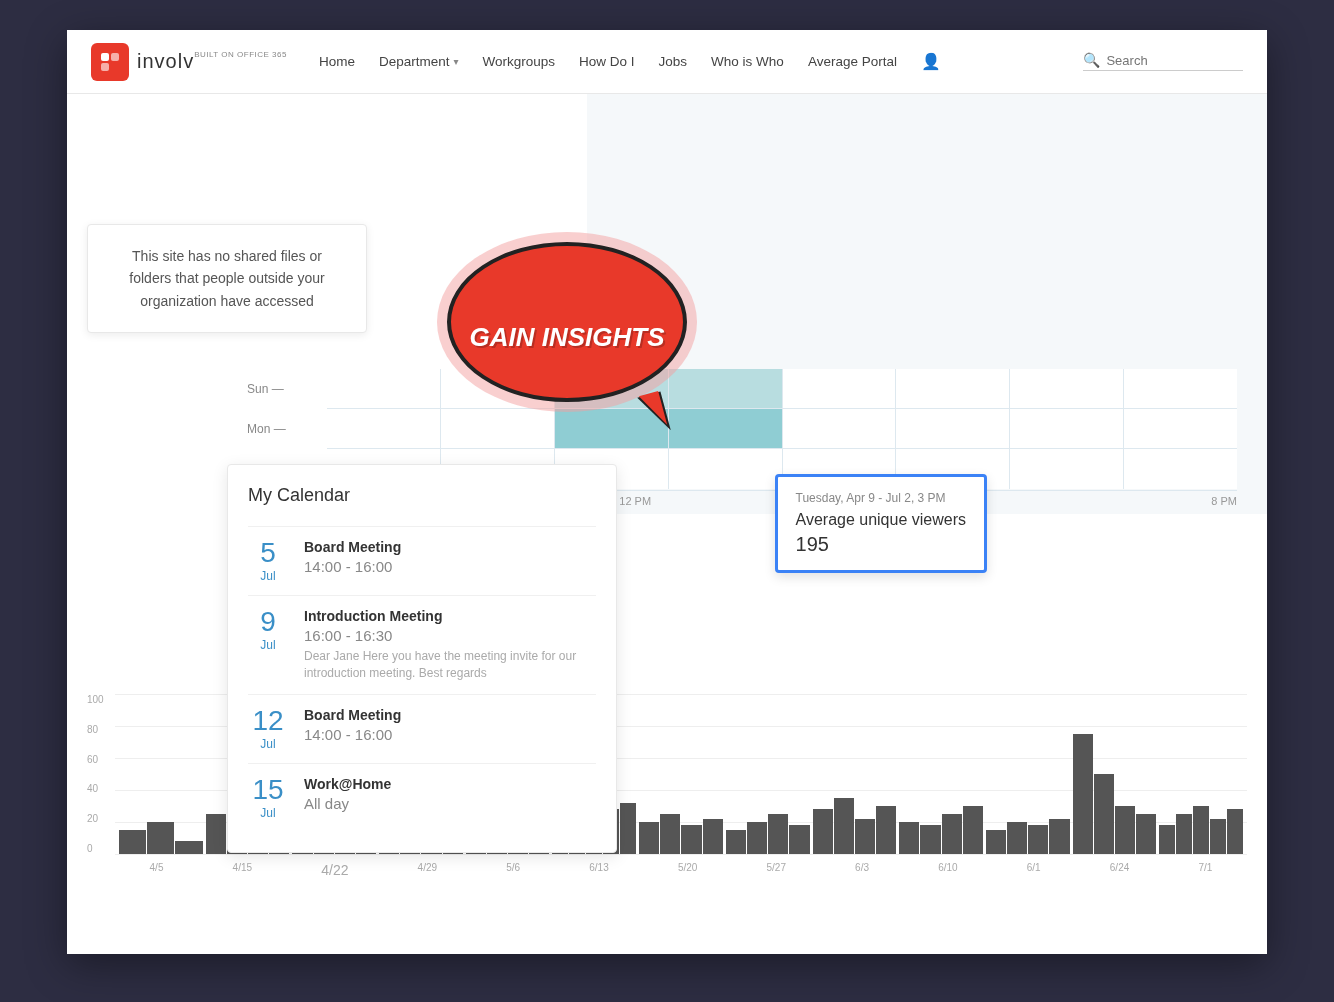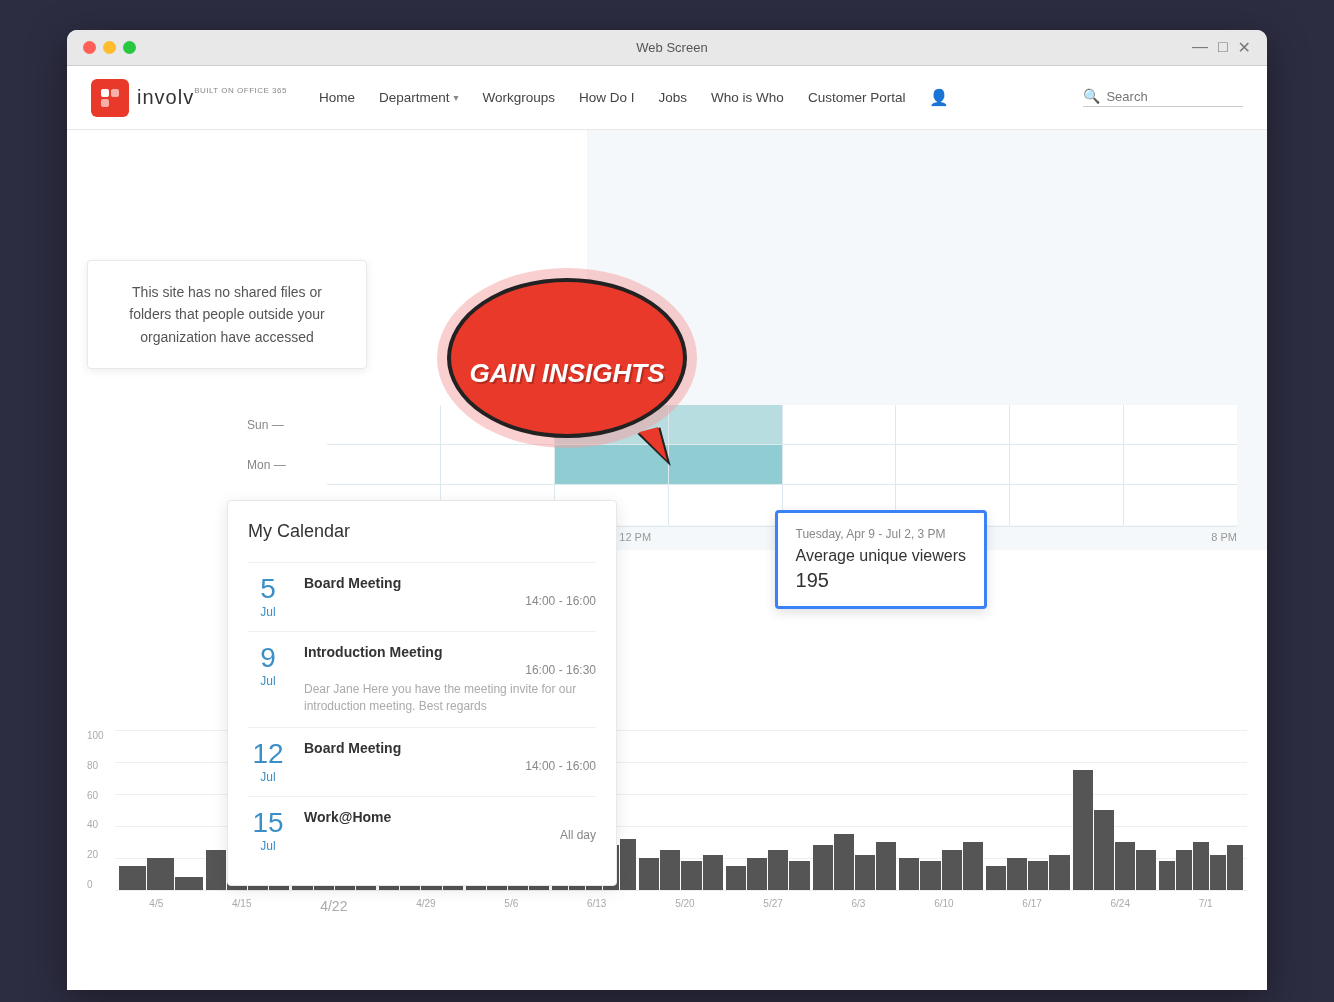--- a/index.html
+++ b/index.html
@@ -326,49 +326,35 @@
     }
 
     .cal-event-title {
       font-size: 14px;
       font-weight: 600;
       color: #333;
       margin-bottom: 3px;
     }
 
     .cal-event-time {
-      font-size: 12px;
+      font-size: 15px;
       color: #888;
       margin-bottom: 4px;
-      text-align: right;
     }
 
     .cal-event-desc {
       font-size: 12px;
       color: #aaa;
       line-height: 1.4;
     }
   </style>
 </head>
 <body>
 
 <div class="browser-chrome">
-  <div class="browser-titlebar">
-    <div class="browser-dots">
-      <div class="dot dot-red"></div>
-      <div class="dot dot-yellow"></div>
-      <div class="dot dot-green"></div>
-    </div>
-    <div class="browser-title">Web Screen</div>
-    <div class="browser-controls">
-      <span>—</span>
-      <span>□</span>
-      <span>✕</span>
-    </div>
-  </div>
 
   <div class="navbar">
     <div class="logo-area">
       <div class="logo-icon">
         <svg width="22" height="22" viewBox="0 0 22 22">
           <rect x="2" y="2" width="8" height="8" rx="2" fill="white"></rect>
           <rect x="12" y="2" width="8" height="8" rx="2" fill="white" opacity="0.6"></rect>
           <rect x="2" y="12" width="8" height="8" rx="2" fill="white" opacity="0.6"></rect>
         </svg>
       </div>
@@ -380,21 +366,21 @@
 
     <span class="nav-item">Home</span>
     <span class="nav-item">
       <span>Department</span>
       <span class="nav-chevron">▾</span>
     </span>
     <span class="nav-item">Workgroups</span>
     <span class="nav-item">How Do I</span>
     <span class="nav-item">Jobs</span>
     <span class="nav-item">Who is Who</span>
-    <span class="nav-item">Customer Portal</span>
+    <span class="nav-item">Average Portal</span>
     <span style="color:#aaa;font-size:16px;">👤</span>
 
     <div class="nav-spacer"></div>
 
     <div class="search-area">
       <span class="search-icon-nav">🔍</span>
       <input class="search-input-nav" type="text" placeholder="Search" style="">
     </div>
   </div>
 
@@ -630,21 +616,21 @@
           <span style="font-size:10px;color:#aaa;">4/5</span>
           <span style="font-size:10px;color:#aaa;">4/15</span>
           <span style="font-size:14px;color:#aaa;">4/22</span>
           <span style="font-size:10px;color:#aaa;">4/29</span>
           <span style="font-size:10px;color:#aaa;">5/6</span>
           <span style="font-size:10px;color:#aaa;">6/13</span>
           <span style="font-size:10px;color:#aaa;">5/20</span>
           <span style="font-size:10px;color:#aaa;">5/27</span>
           <span style="font-size:10px;color:#aaa;">6/3</span>
           <span style="font-size:10px;color:#aaa;">6/10</span>
-          <span style="font-size:10px;color:#aaa;">6/17</span>
+          <span style="font-size:10px;color:#aaa;">6/1</span>
           <span style="font-size:10px;color:#aaa;">6/24</span>
           <span style="font-size:10px;color:#aaa;">7/1</span>
         </div>
       </div>
     </div>
 
   </div>
 </div>
 
 </body></html>

